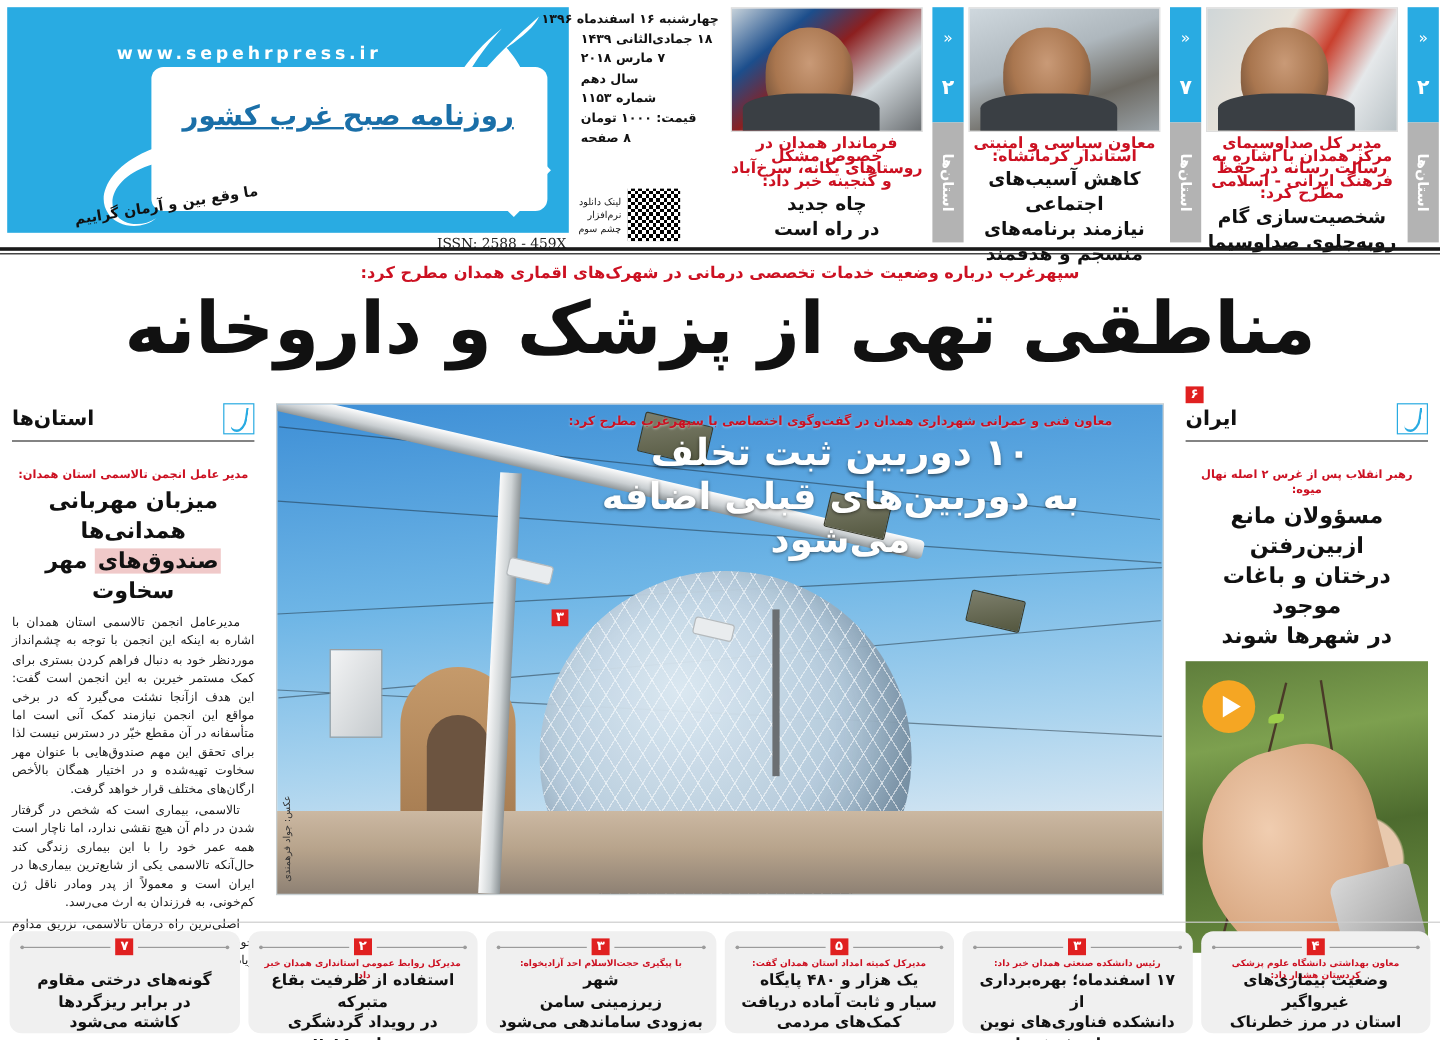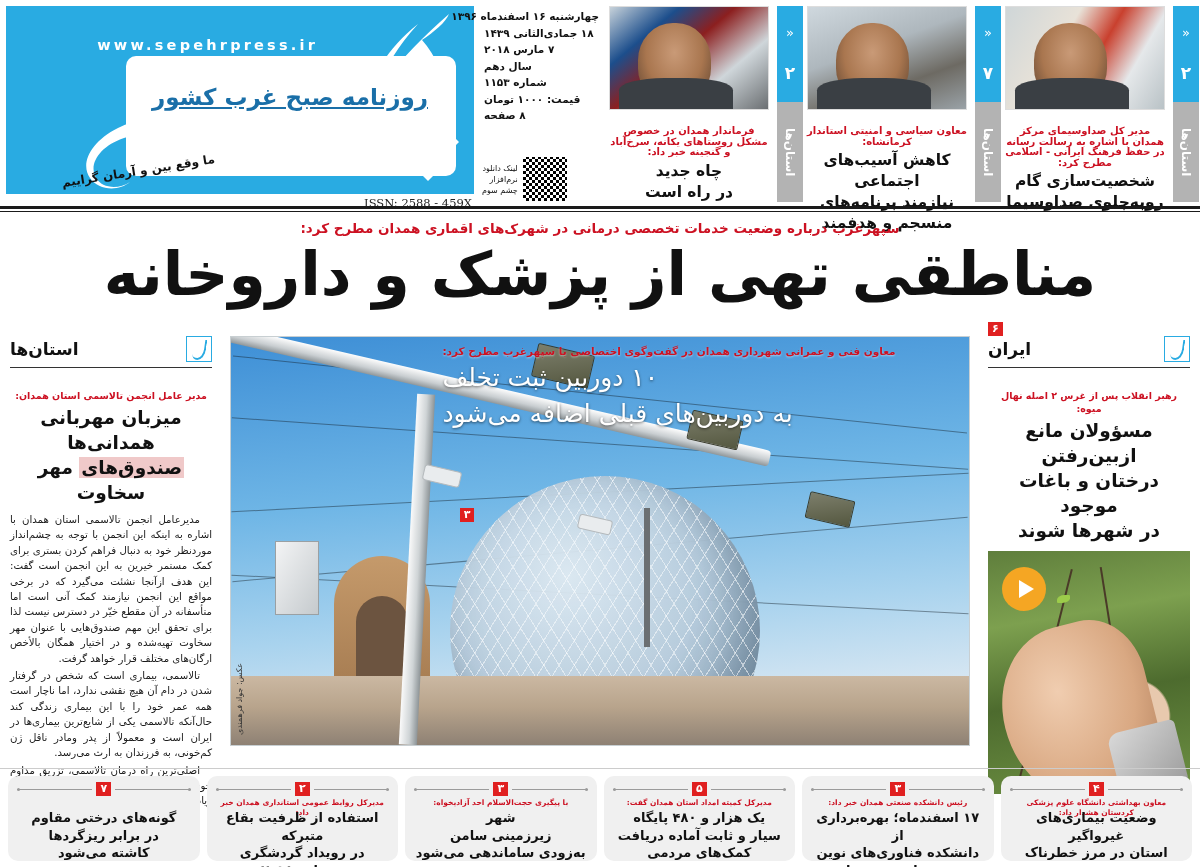--- a/index.html
+++ b/index.html
@@ -140,22 +140,22 @@
     width: 46%; height: 76%;
     background: radial-gradient(ellipse at 50% 38%, #c99a77 0%, #a9764f 55%, #5b4230 100%);
     border-radius: 48% 48% 42% 42%;
   }
   .face-b {
     position: absolute; left: 6%; bottom: 0;
     width: 72%; height: 30%;
     background: #3a3f44; border-radius: 40% 40% 0 0;
   }
   .teaser-kicker {
-    color: #cc1122; font-size: 10px; line-height: 10.5px;
-    text-align: center; margin-top: 16px; font-weight: bold;
+    color: #cc1122; font-size: 13px; line-height: 10.5px;
+    text-align: center; margin-top: 5px; font-weight: bold;
   }
   .teaser-title {
     color: #111; font-size: 15.5px; line-height: 21px;
     text-align: center; margin-top: 3px; font-weight: bold;
   }
 
   
   .rule-thick {
     position: absolute; top: 206px; left: 0;
     width: 1200px; height: 3px; background: #1a1a1a;
@@ -362,28 +362,28 @@
     background: #6c5440; border-radius: 26px 26px 0 0;
   }
   .smallbox {
     position: absolute; left: 6%; top: 50%;
     width: 44px; height: 74px;
     background: linear-gradient(120deg,#f3f4f5,#c5cacd);
     border: 1px solid #9aa0a3;
   }
   .photo-overlay {
     position: absolute; top: 8px; right: 10px;
-    width: 70%; text-align: left; text-shadow: 0 1px 3px rgba(0,0,0,.55);
+    width: 70%; text-align: center; text-shadow: 0 1px 3px rgba(0,0,0,.55);
   }
   .photo-kicker {
     color: #cc1122; font-size: 10.5px; font-weight: bold;
     margin-bottom: 3px; text-shadow: 0 1px 2px rgba(255,255,255,.5);
   }
   .photo-title {
-    color: #ffffff; font-size: 25px; font-weight: normal; line-height: 36px;
+    color: #ffffff; font-size: 31px; font-weight: bold; line-height: 36px;
   }
   .photo-badge {
     position: absolute; left: 31%; top: 42%;
   }
   .photo-credit {
     position: absolute; left: 4px; bottom: 10px;
     writing-mode: vertical-rl; transform: rotate(180deg);
     font-size: 8px; color: #333; letter-spacing: .5px;
   }
 

